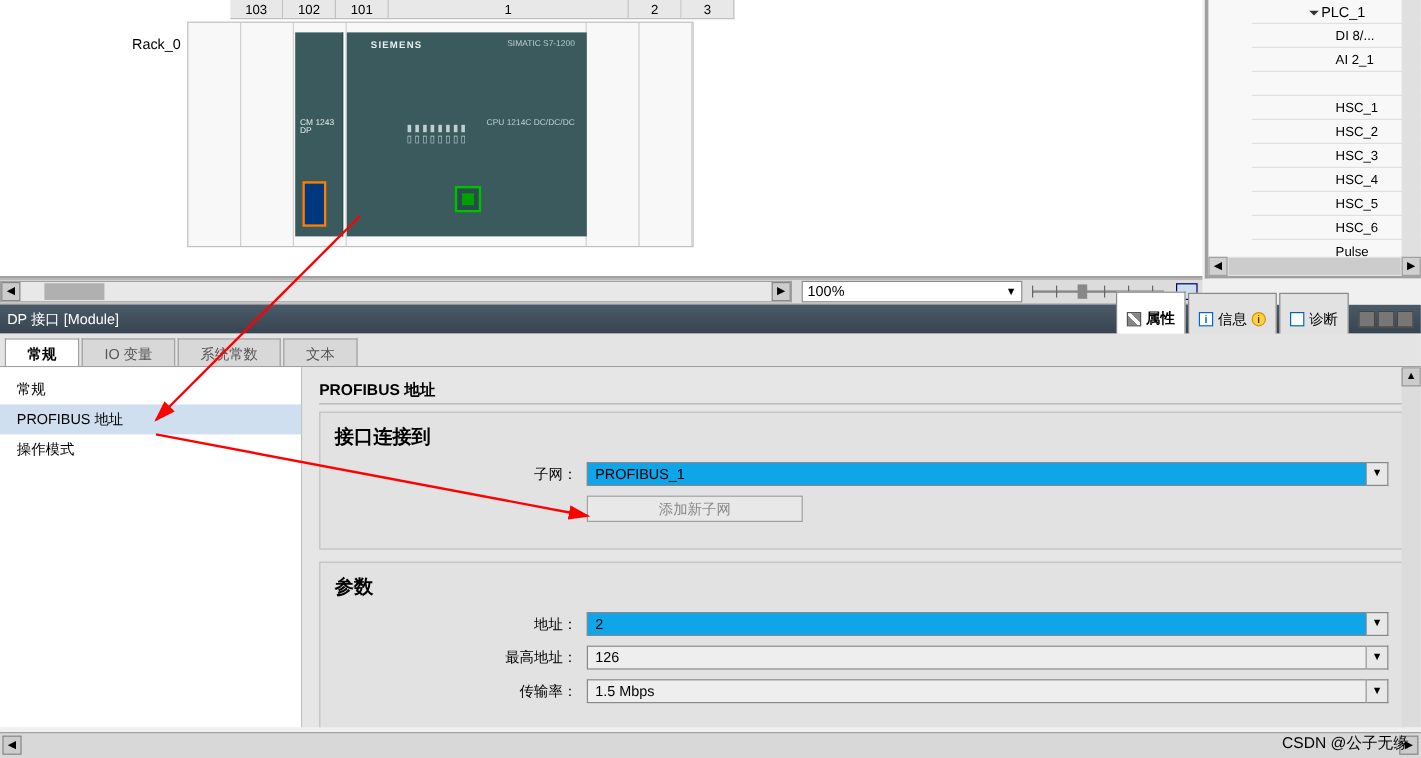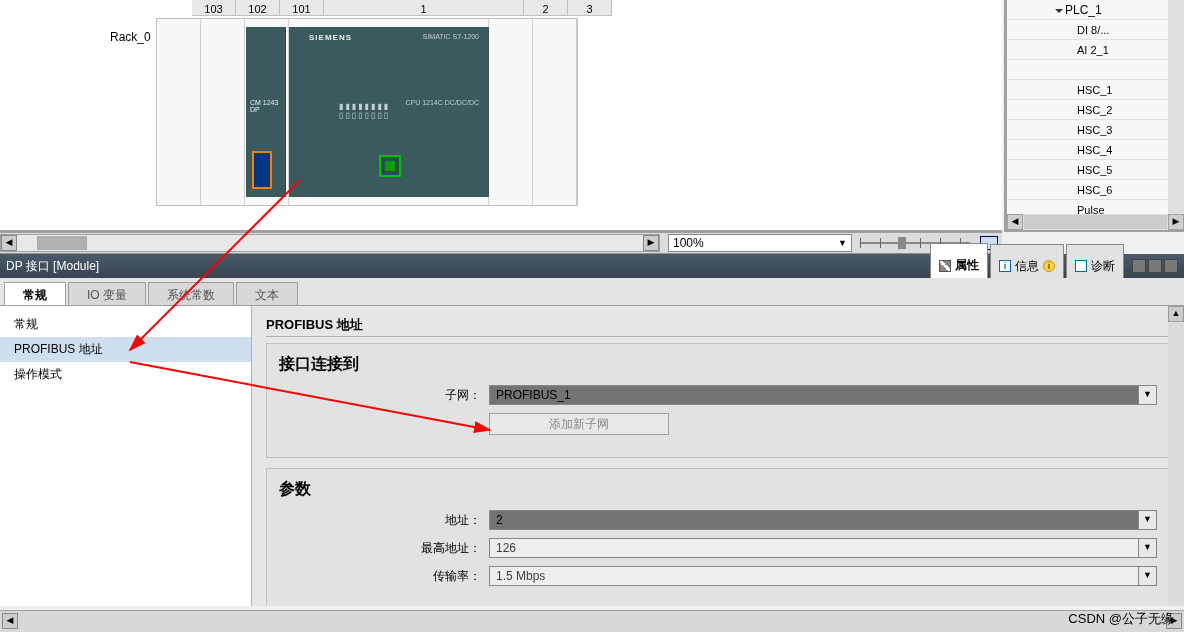--- a/index.html
+++ b/index.html
@@ -17,21 +17,21 @@
 .plc-top-right { position: absolute; top: 6px; right: 10px; color: #c0d0ce; font-size: 7px; }
 .cm { position: absolute; left: 1px; top: 8px; width: 40px; height: 170px; background: #3a5a5e; border-right: 1px solid #2a4a4e; }
 .cm-txt { position: absolute; top: 72px; left: 4px; color: #e8f0ee; font-size: 7px; }
 .port-blue { position: absolute; left: 6px; bottom: 8px; width: 20px; height: 38px; background: #003880; border: 2px solid #ff8000; }
 .port-green { position: absolute; left: 90px; bottom: 20px; width: 22px; height: 22px; background: #2a4a4e; border: 2px solid #00c000; }
 .port-green::after { content: ""; position: absolute; left: 4px; top: 4px; width: 10px; height: 10px; background: #00a000; }
 .plc-bars { position: absolute; left: 50px; top: 75px; color: #c0d0ce; font-size: 8px; letter-spacing: 2px; }
 .plc-cpu { position: absolute; right: 10px; top: 72px; color: #c0d0ce; font-size: 7px; text-align: right; }
 
 
-.dev-tree { position: absolute; right: 0; top: 0; width: 180px; height: 232px; background: #f8f8f8; border-left: 3px solid #a0a0a0; border-bottom: 2px solid #a0a0a0; }
+.dev-tree { position: absolute; right: 0; top: 0; width: 180px; height: 232px; background: #f8f8f8; border-left: 3px solid #a0a0a0; border-bottom: 2px solid #a0a0a0; padding-left: 36px; }
 .tree-row { height: 20px; line-height: 20px; padding-left: 70px; border-bottom: 1px solid #e0e0e0; font-size: 11px; }
 .tree-row.head { padding-left: 50px; }
 .tree-tri { display: inline-block; width: 0; height: 0; border-left: 4px solid #333; border-top: 4px solid transparent; border-bottom: 4px solid transparent; transform: rotate(90deg); margin-right: 4px; vertical-align: middle; }
 .tree-scroll { position: absolute; right: 0; top: 0; width: 16px; height: 100%; background: #e0e0e0; }
 .tree-hscroll { position: absolute; left: 0; bottom: 0; width: 100%; height: 16px; display: flex; background: #e0e0e0; }
 .hbtn { width: 16px; height: 16px; background: #d0d0d0; border: 1px solid #a0a0a0; text-align: center; line-height: 12px; font-size: 9px; }
 
 
 .zoom-row { position: absolute; left: 0; top: 232px; width: 1002px; height: 22px; background: #dcdcdc; display: flex; align-items: center; border-top: 1px solid #a0a0a0; border-bottom: 1px solid #909090; }
 .hscroll-main { flex: 0 0 660px; height: 18px; background: #e8e8e8; border: 1px solid #a0a0a0; display: flex; align-items: center; }
@@ -70,24 +70,24 @@
 .nav-item.sel { background: #d0dfef; }
 
 
 .content { position: absolute; left: 252px; top: 306px; right: 0; bottom: 26px; background: #e6e6e6; padding: 10px 14px 10px 14px; overflow: hidden; }
 .sect-title { font-weight: bold; font-size: 13px; padding-bottom: 2px; border-bottom: 1px solid #b0b0b0; margin-bottom: 6px; }
 .group { border: 1px solid #c0c0c0; background: #e2e2e2; padding: 10px 12px 14px 12px; margin-bottom: 10px; }
 .grp-title { font-weight: bold; margin-bottom: 10px; font-size: 16px; }
 .row { display: flex; align-items: center; margin-bottom: 8px; }
 .row-label { width: 210px; text-align: right; padding-right: 8px; font-size: 12px; }
 .row-field { flex: 1; display: flex; align-items: center; }
-.dd-field { flex: 1; height: 20px; border: 1px solid #888; background: #737373; display: flex; align-items: center; padding: 0 6px; }
+.dd-field { flex: 1; height: 20px; border: 1px solid #888; background: #0ea5e9; display: flex; align-items: center; padding: 0 6px; }
 .dd-btn { width: 18px; height: 20px; border: 1px solid #888; border-left: none; background: #e8e8e8; text-align: center; line-height: 16px; font-size: 9px; }
 .add-btn { width: 180px; height: 22px; border: 1px solid #a0a0a0; background: #e8e8e8; color: #888; }
-.ro-field { flex: 1; height: 20px; border: 1px solid #888; background: #eee; padding: 0 6px; line-height: 18px; color: #404040; }
+.ro-field { flex: 1; height: 20px; border: 1px solid #888; background: #eee; padding: 0 6px; line-height: 18px; color: #000000; }
 .content-scroll { position: absolute; right: 0; top: 0; width: 16px; height: 100%; background: #dcdcdc; }
 .sc-btn { width: 16px; height: 16px; background: #ccc; border: 1px solid #999; text-align: center; line-height: 12px; font-size: 9px; }
 
 
 .arrow-svg { position: absolute; left: 0; top: 0; pointer-events: none; }
 
 
 .wm { position: absolute; right: 10px; bottom: 4px; color: #000000; font-size: 13px; }
 
 

